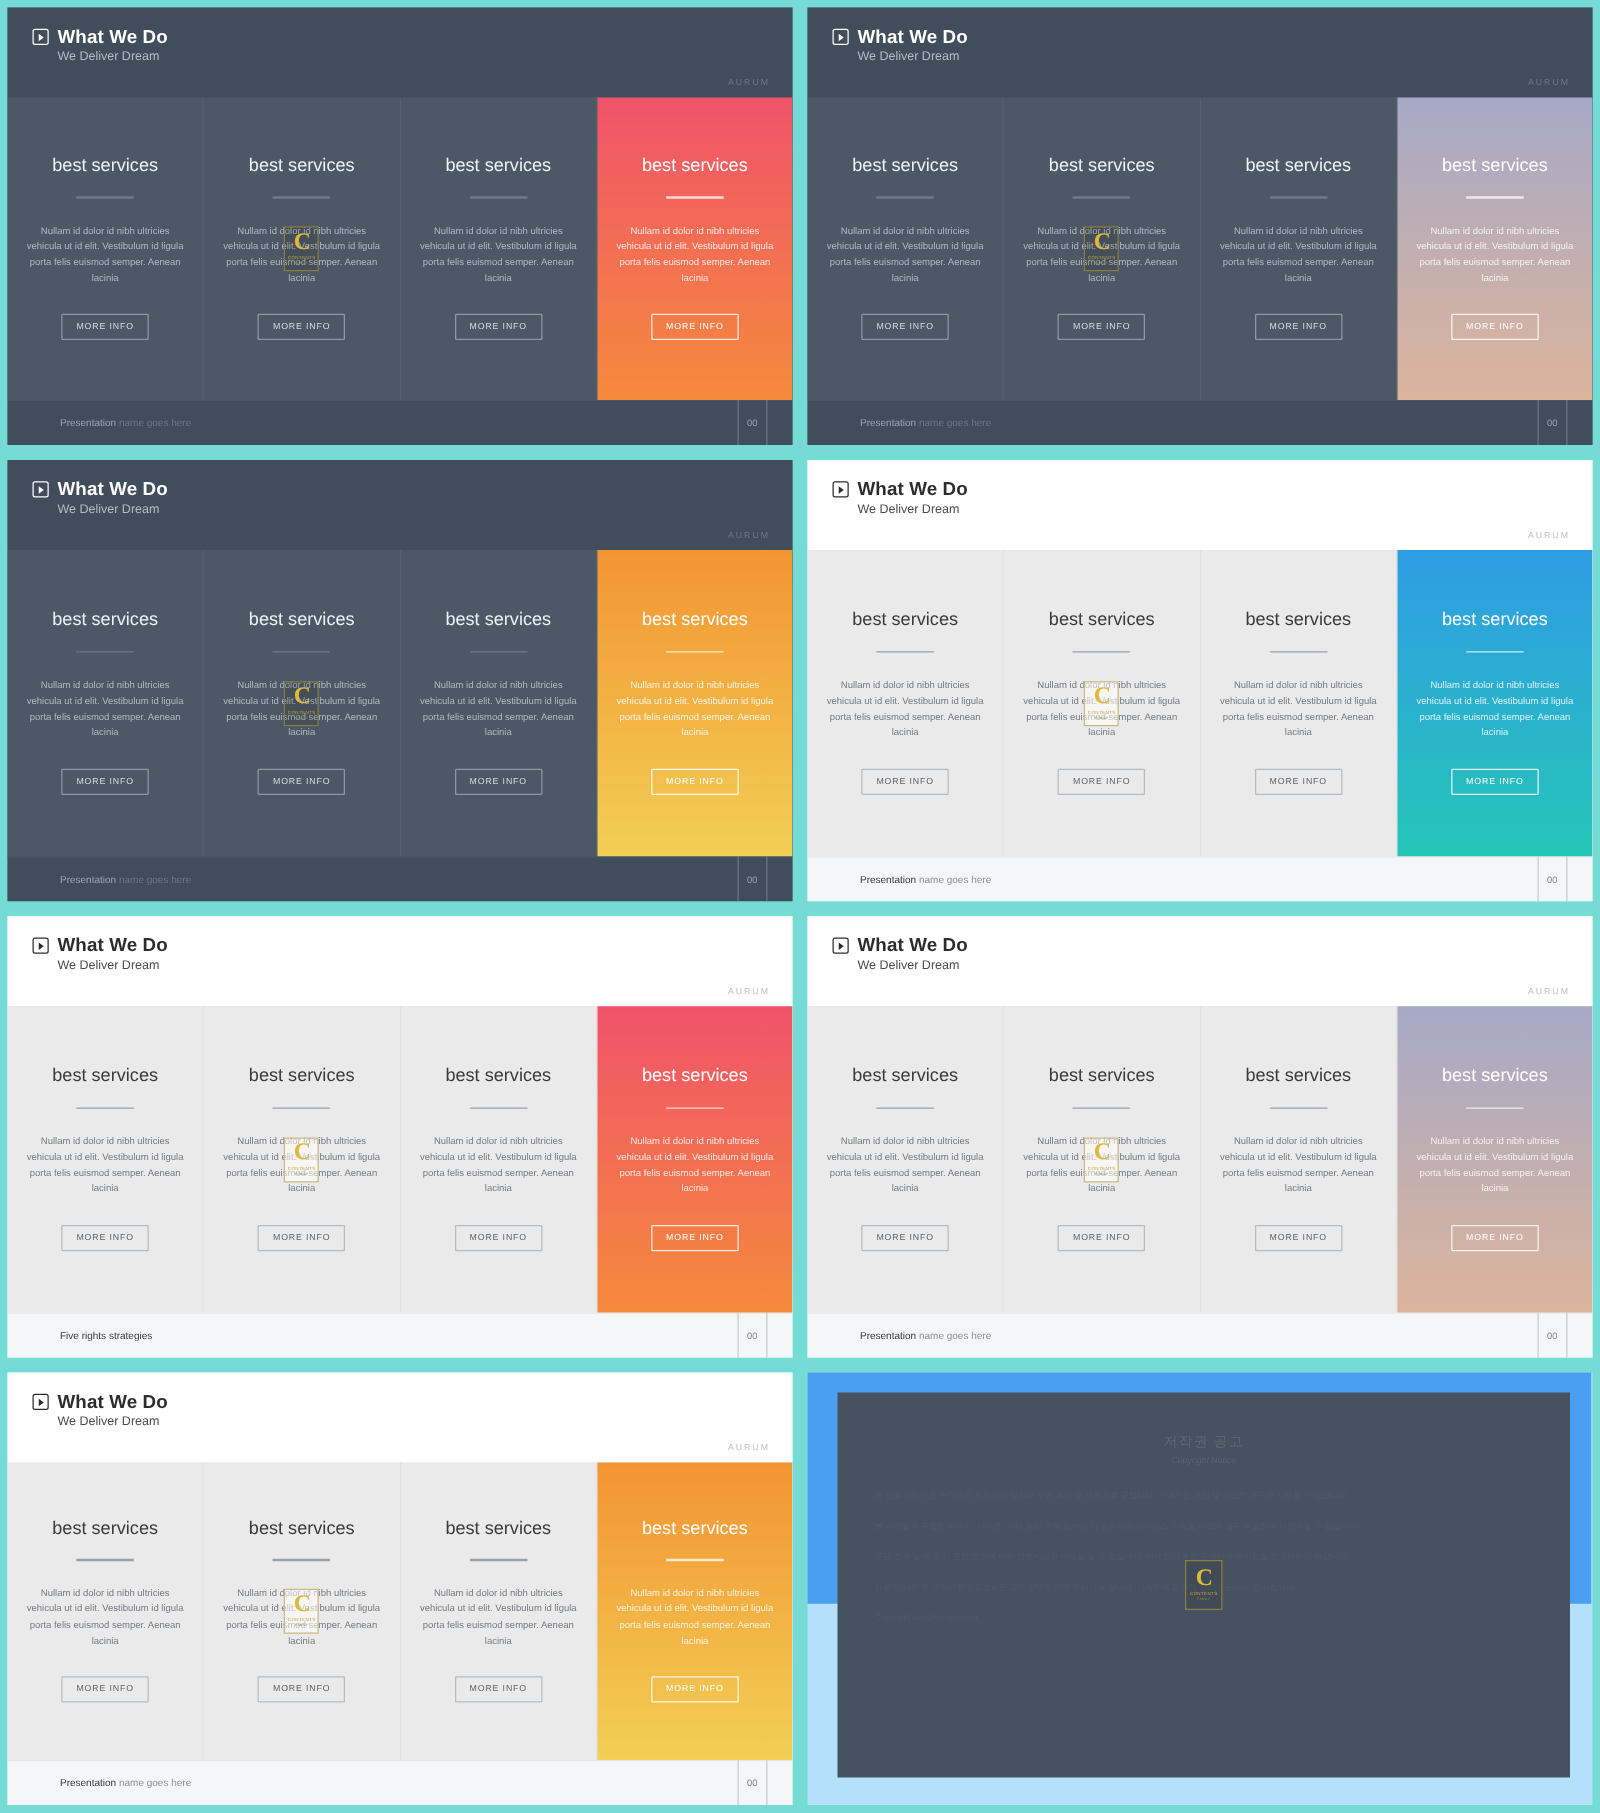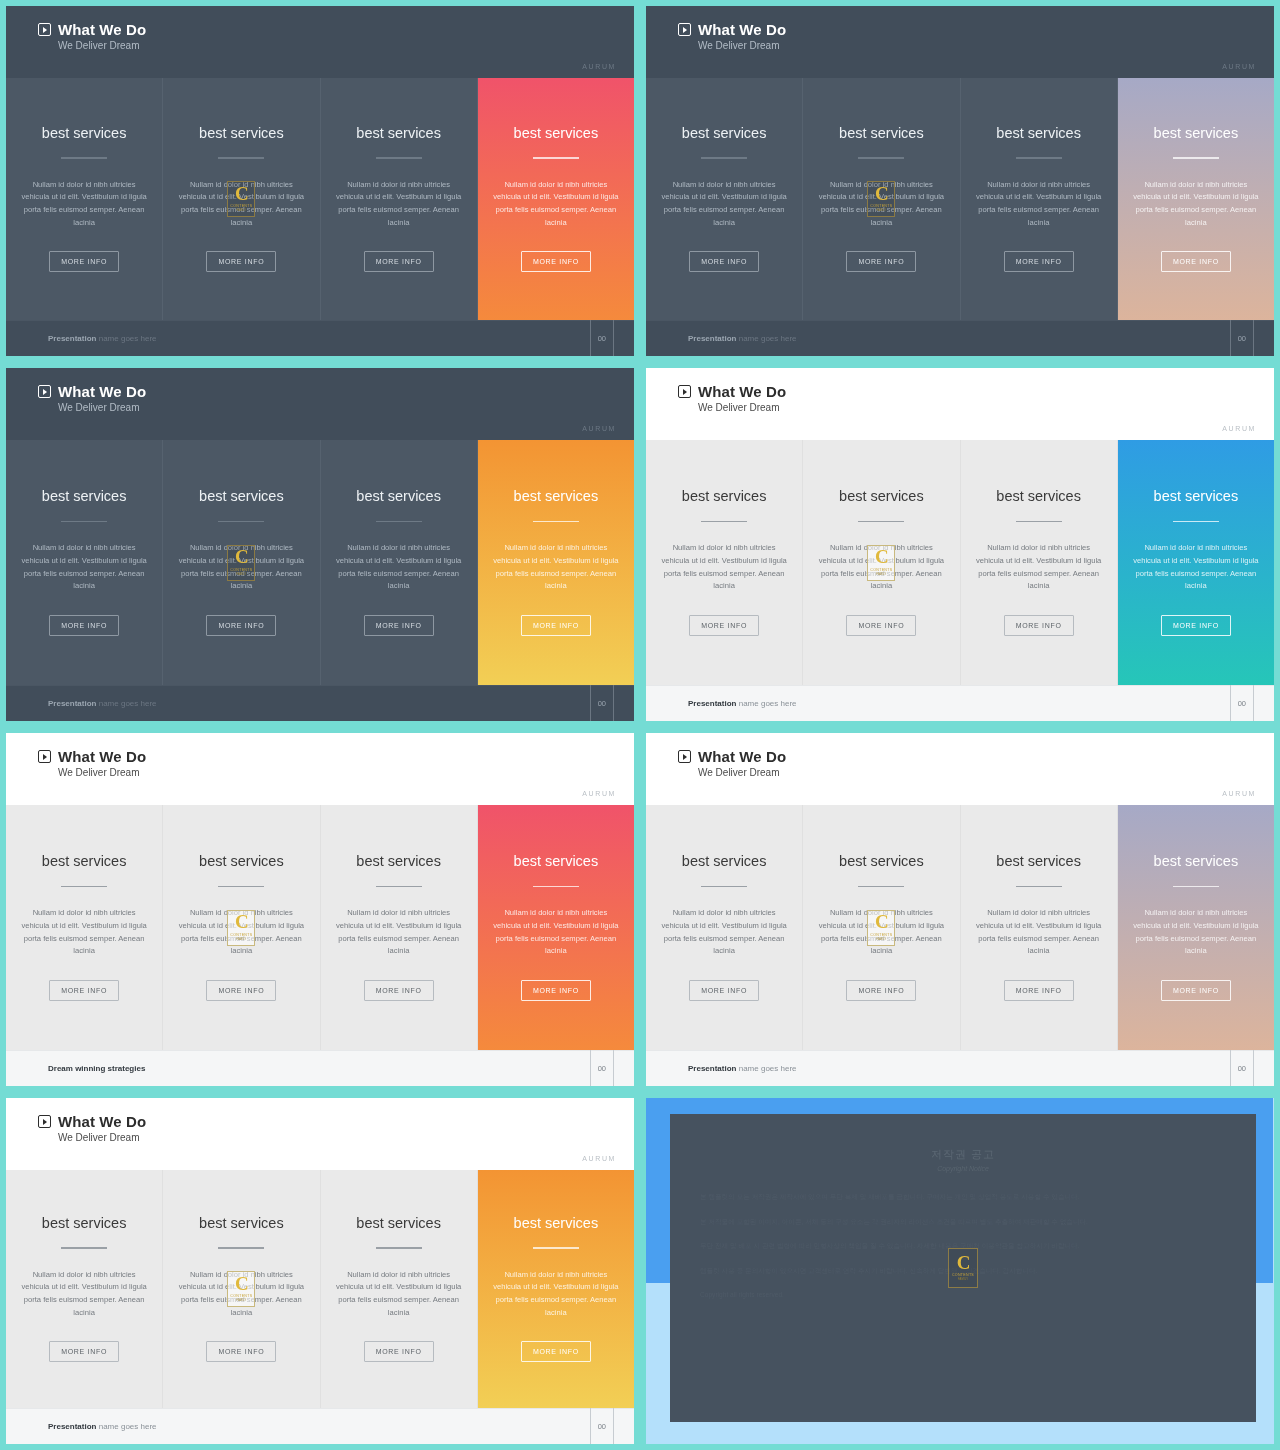--- a/index.html
+++ b/index.html
@@ -70,21 +70,21 @@
   .slide.light .footer { background: #f5f6f7; border-top: 1px solid #e6e8ea; }
   .slide.light .foot-strong { color: #333a40; }
   .slide.light .foot-light { color: #8a9198; }
   .slide.light .pagebox { border-color: #c7ccd1; color: #7c838a; }
 
   
   .header {
     height: 72px;
     flex: 0 0 72px;
     position: relative;
-    padding: 16px 0 0 32px;
+    padding: 16px 0 0 20px;
   }
   .title-row { display: flex; align-items: center; gap: 7px; }
   .play-box {
     width: 13px; height: 13px;
     border: 1px solid #fff;
     border-radius: 2px;
     display: flex; align-items: center; justify-content: center;
     flex: 0 0 13px;
   }
   .play-box i {
@@ -179,21 +179,21 @@
   
   .footer {
     height: 36px;
     flex: 0 0 36px;
     display: flex;
     align-items: center;
     justify-content: space-between;
     padding: 0 20px 0 42px;
   }
   .foot-text { font-size: 8px; line-height: 1; }
-  .foot-strong { font-weight: bold; text-align: center; }
+  .foot-strong { font-weight: normal; text-align: center; }
   .foot-light { font-weight: normal; }
   .pagebox {
     border: 1px solid;
     font-size: 7.5px;
     padding: 20px 7px;
     line-height: 1;
     border-radius: 1px;
   }
 
   
@@ -501,21 +501,21 @@
         </div>
         <div class="card accent" style="background: linear-gradient(rgb(240, 83, 106) 0%, rgb(245, 138, 60) 100%);">
           <div class="card-title">best services</div>
           <div class="card-rule"></div>
           <div class="card-desc">Nullam id dolor id nibh ultricies vehicula ut id elit. Vestibulum id ligula porta felis euismod semper. Aenean lacinia</div>
           <button class="btn">MORE INFO</button>
         </div>
       </div>
       <div class="footer">
         <div class="foot-text">
-          <span class="foot-strong">Dream winning strategies</span>
+          <span class="foot-strong">Five rights strategies</span>
         </div>
         <div class="pagebox">00</div>
       </div>
     </div>
   </div>
 
   <div class="cell">
     <div class="slide light">
       <div class="header">
         <div class="title-row">

